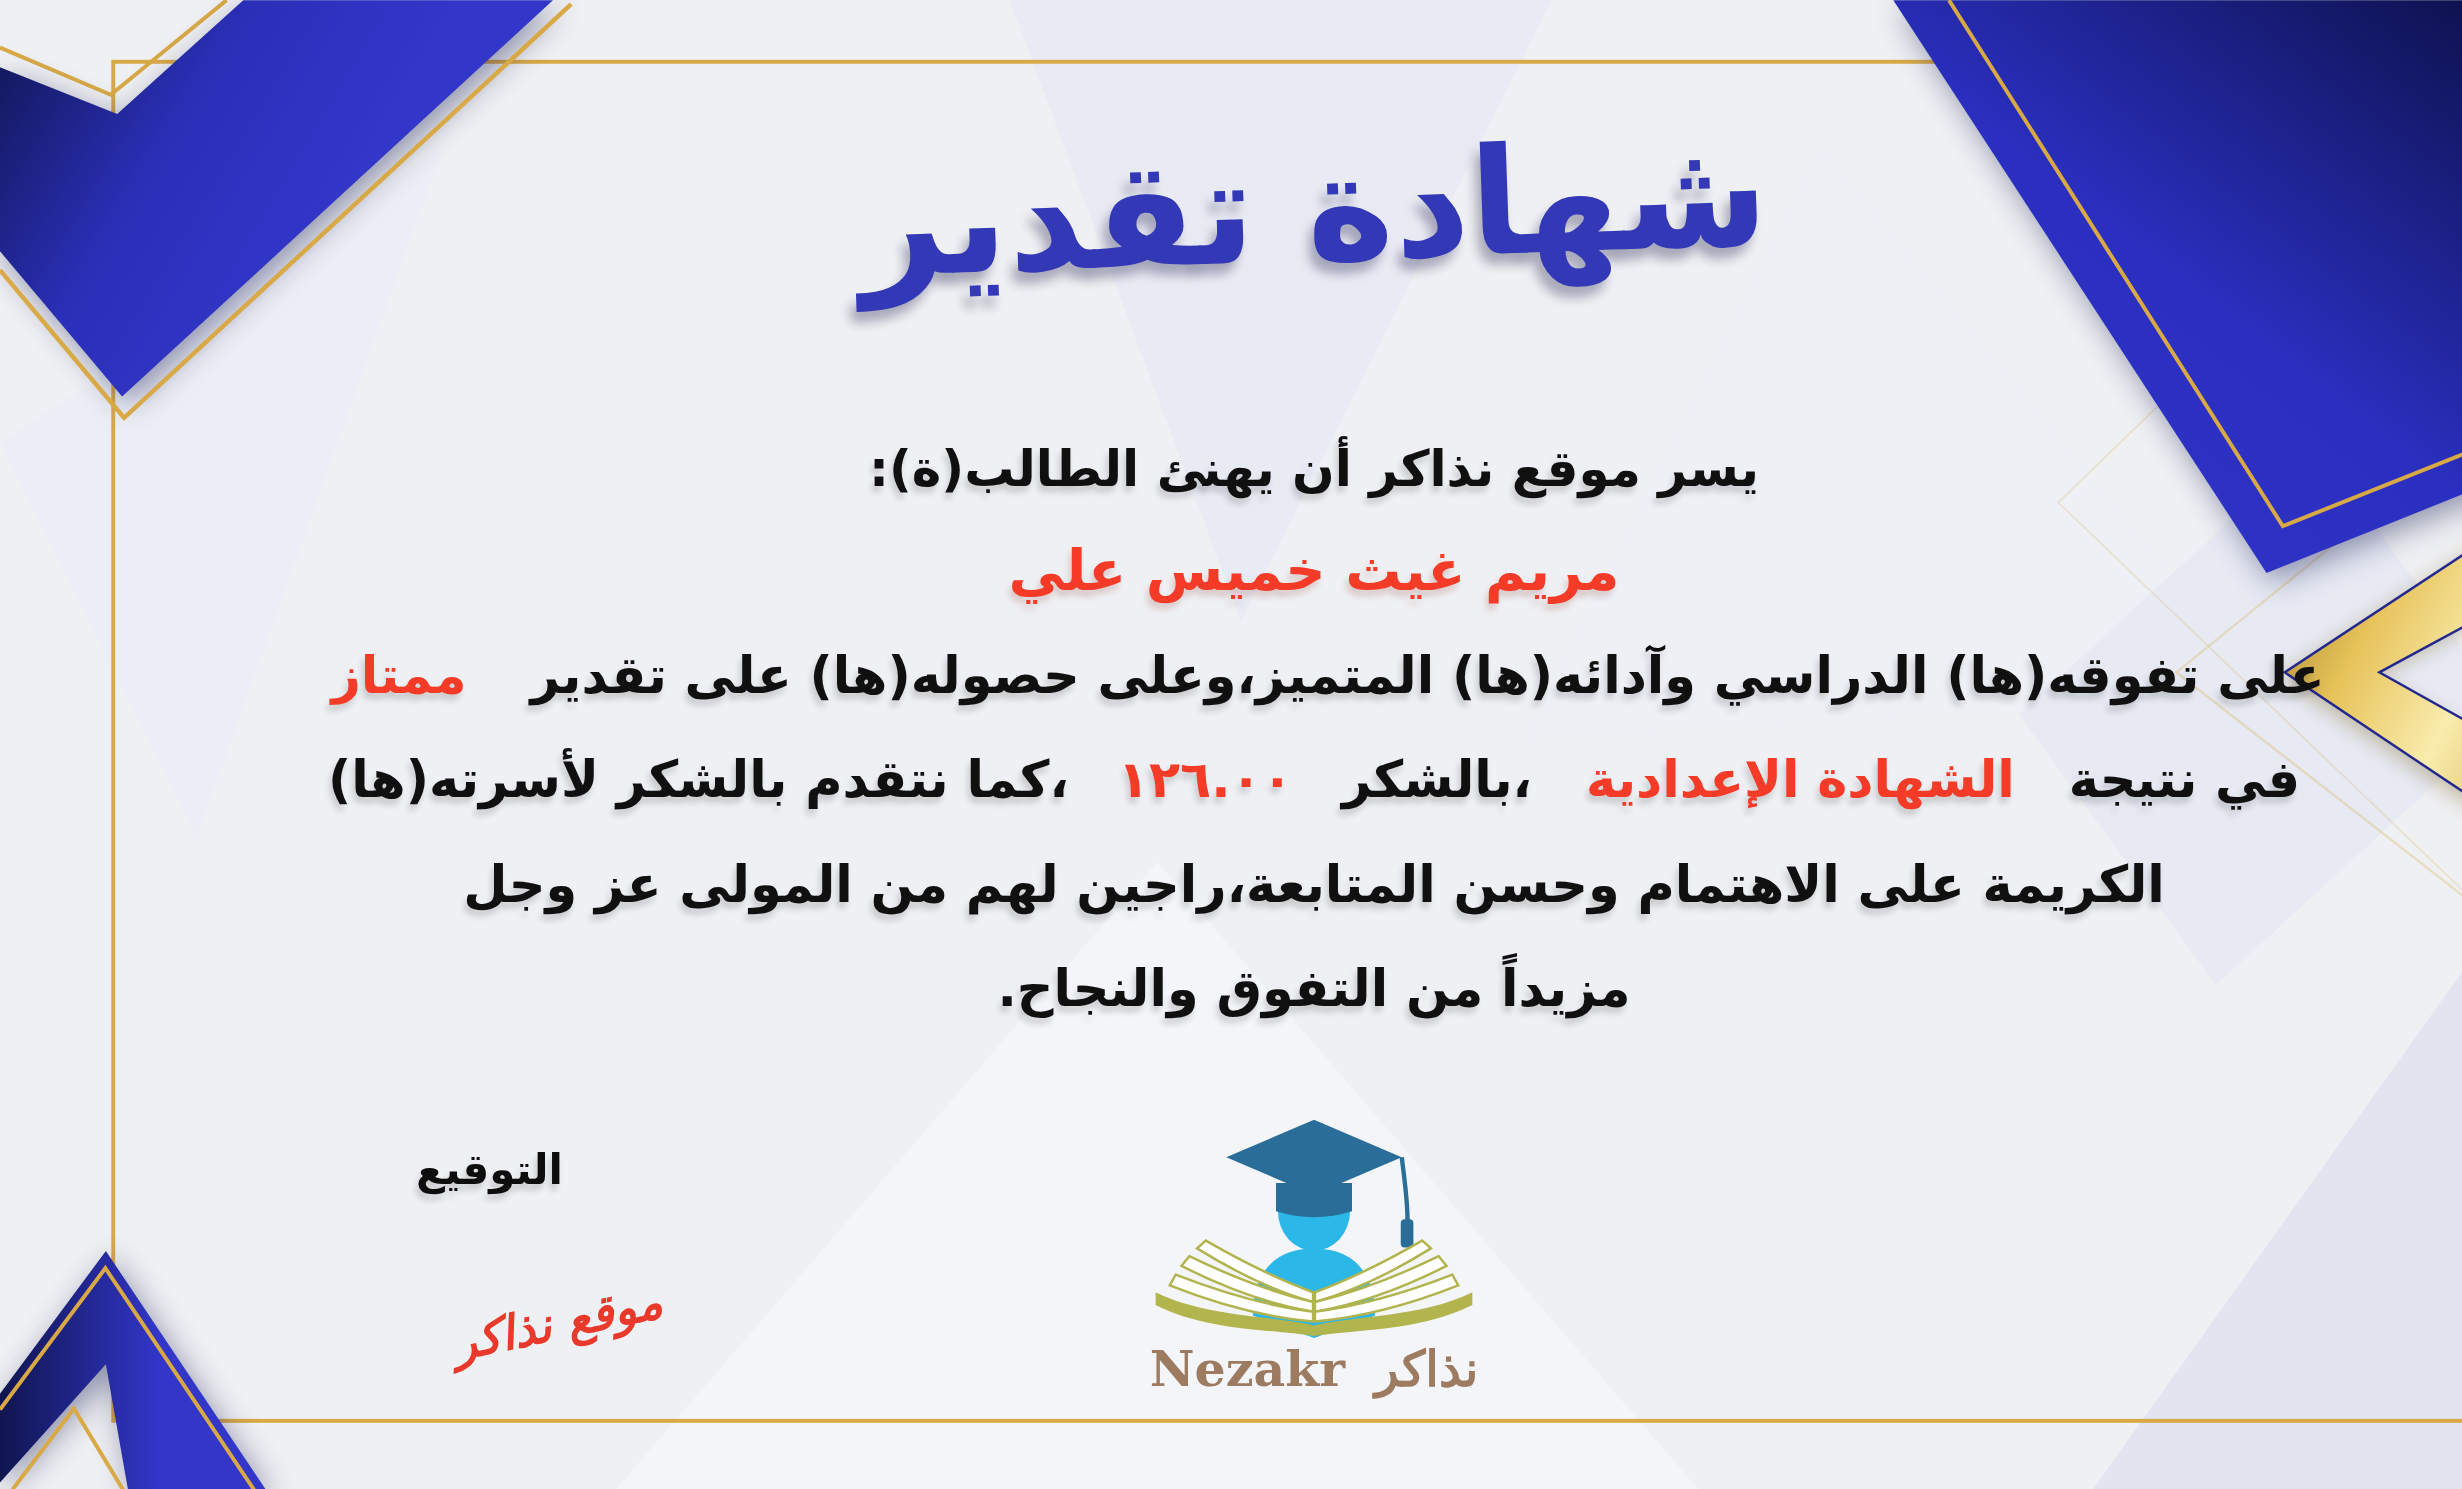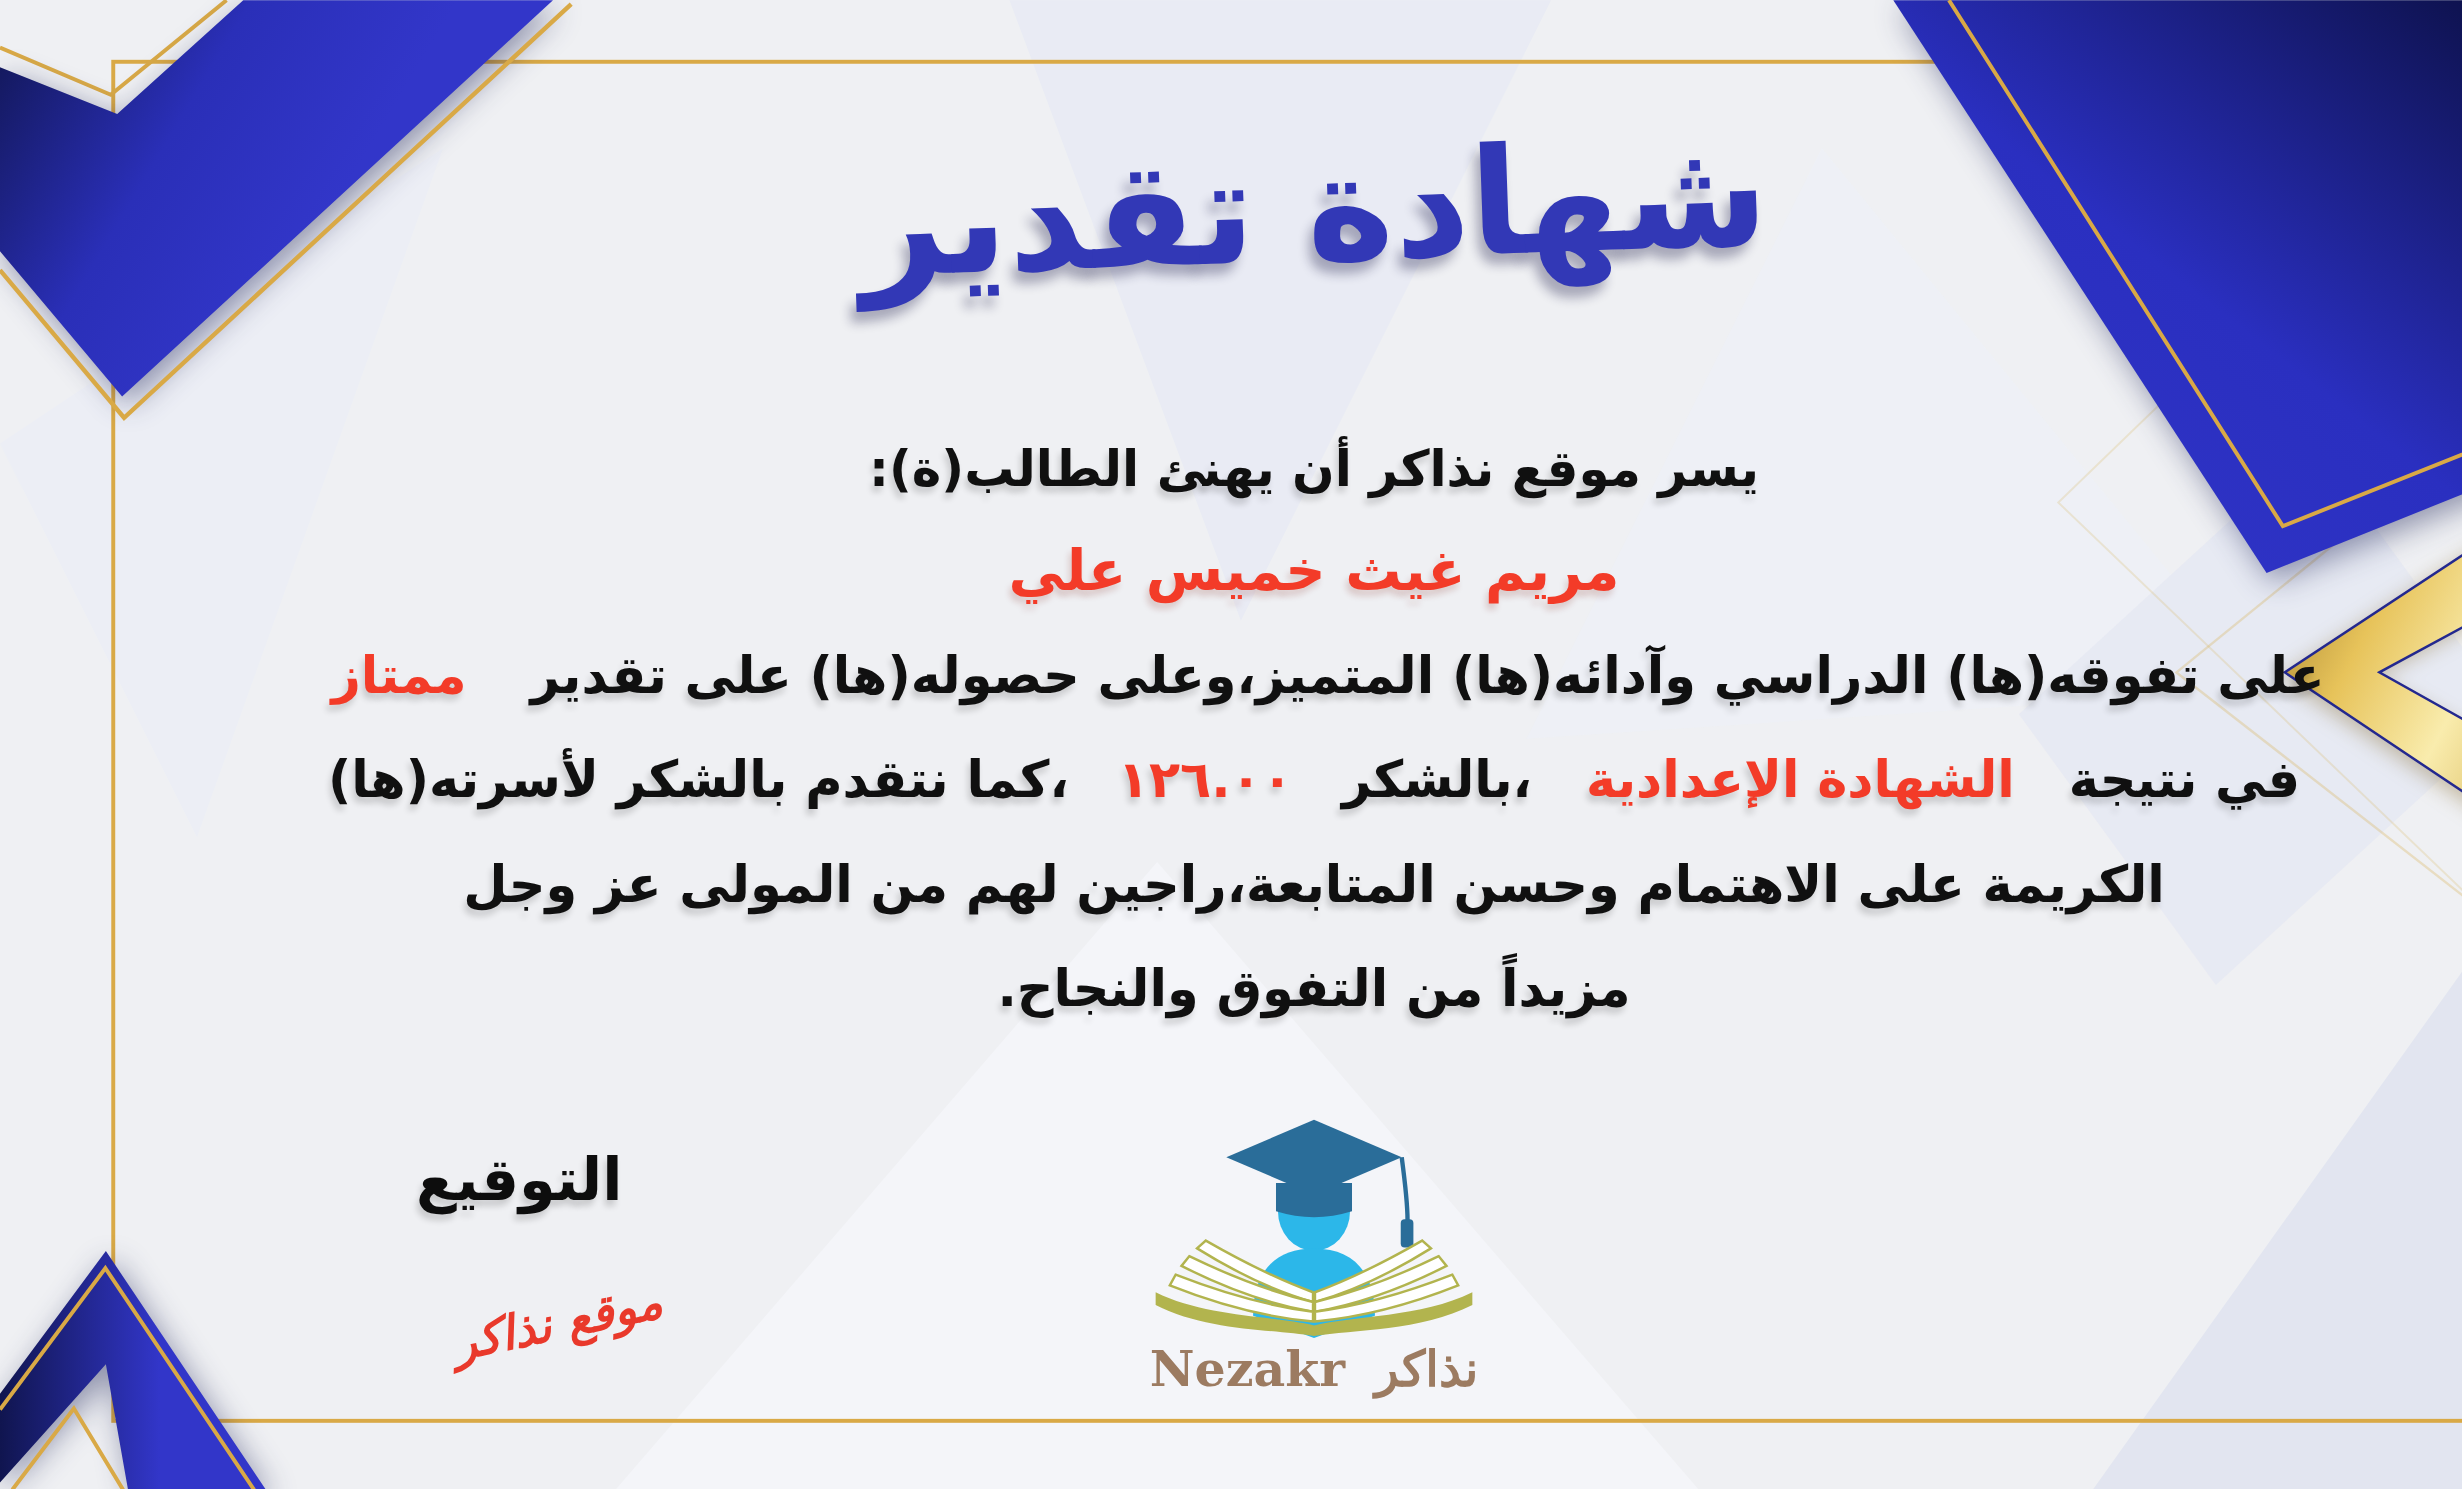--- a/index.html
+++ b/index.html
@@ -31,21 +31,21 @@
   .intro{font-size:50px;line-height:1.45;margin:0 0 24.6px;text-shadow:-2.5px 5.9px 6.9px rgba(0,0,0,.16);}
   .name{font-size:56px;line-height:1.45;margin:0 0 27.6px;color:#f33b28;text-shadow:-2.5px 5.9px 6.9px rgba(120,20,10,.18);}
   .bodyline{font-size:51px;line-height:1.45;margin:0 0 30.5px;text-shadow:-2.5px 5.9px 6.9px rgba(0,0,0,.16);}
   .red{color:#f33b28;}
   .grade{margin-right:64px;margin-left:28px;}
   .field{margin:0 54px;}
   .score{margin:7px 49px;}
 
   .sign-label{
     position:absolute;left:416px;top:1145px;
-    font-size:59px;font-weight:bold;color:#0d0d0d;
+    font-size:42px;font-weight:bold;color:#0d0d0d;
     text-shadow:-2.5px 5.9px 6.9px rgba(0,0,0,.16);
   }
   .sign-script{
     position:absolute;left:451px;top:1295px;
     font-size:47px;font-weight:bold;color:#e9392b;
     transform:rotate(-12deg);
     font-style:oblique;
     letter-spacing:3px;
   }
 

